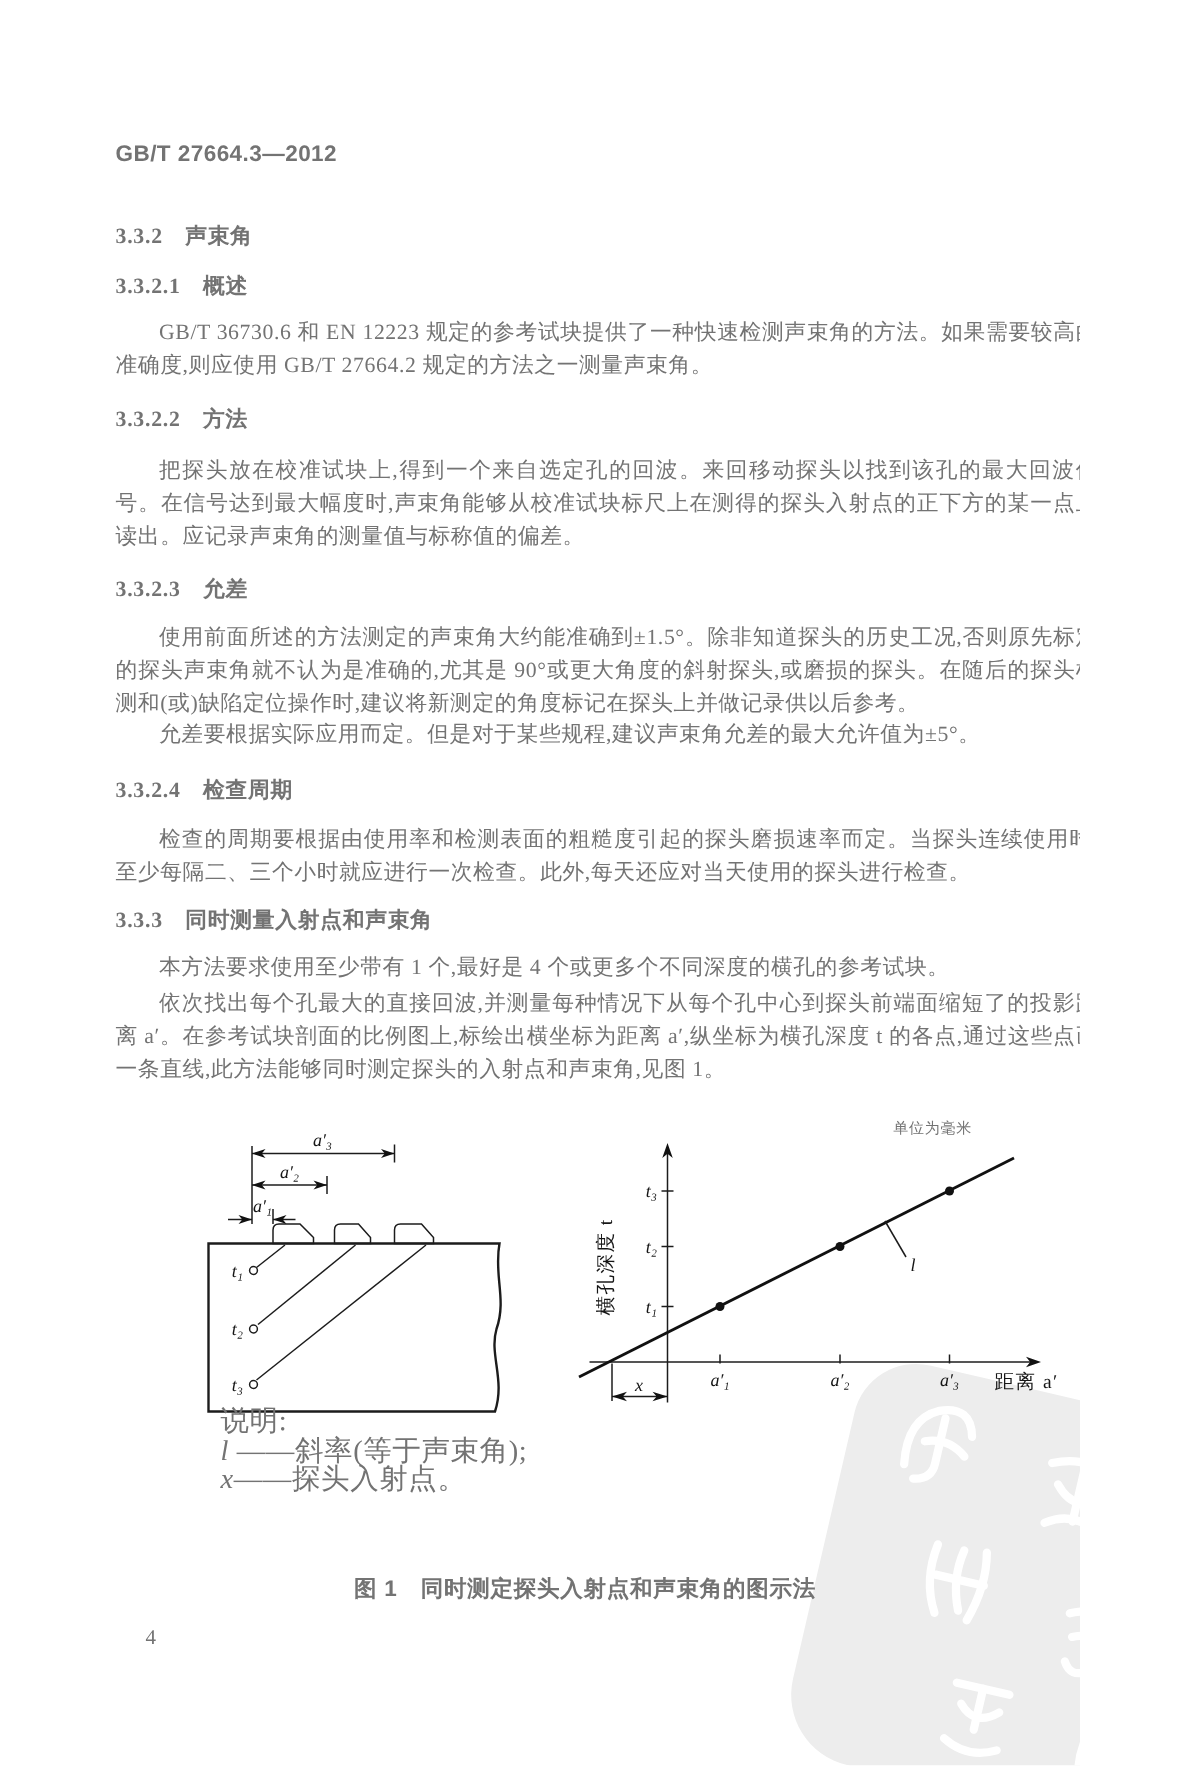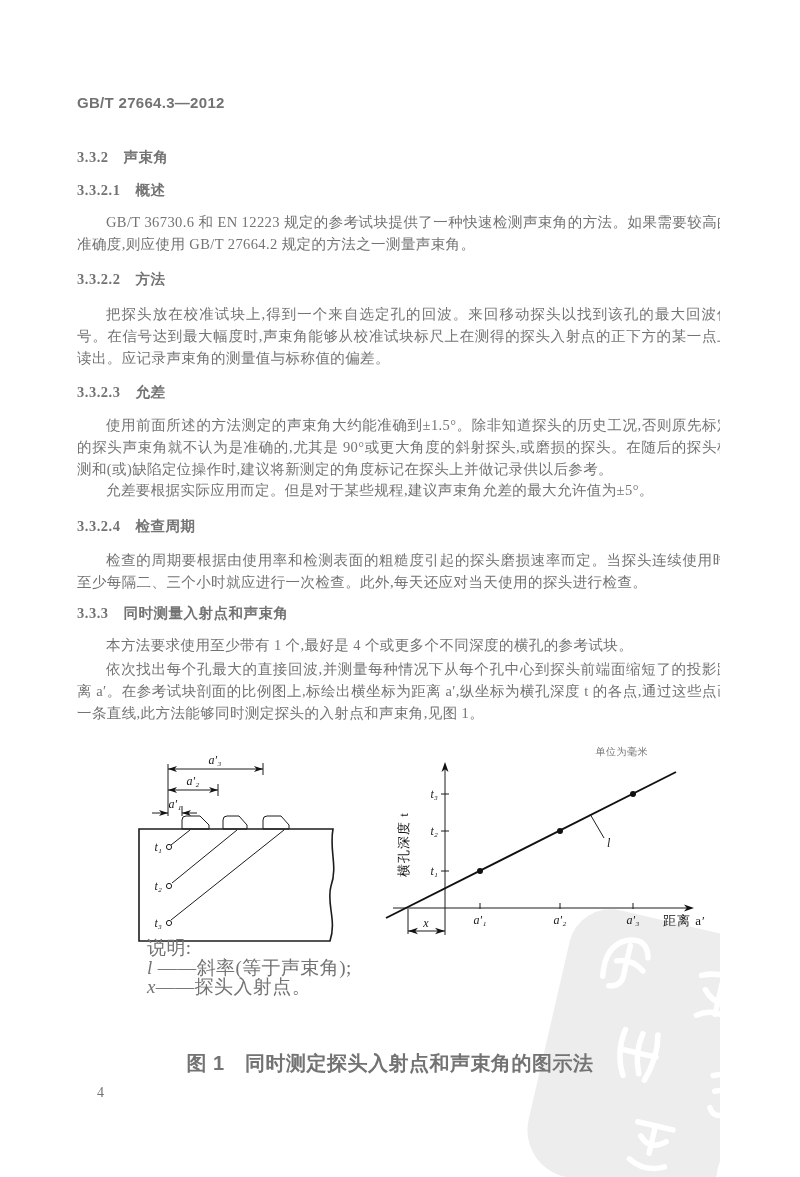--- a/index.html
+++ b/index.html
@@ -21,21 +21,21 @@
   }
   .para {
     left:77px; width:655px; font-size:14.5px; line-height:22px;
     text-align:justify; text-indent:2em; letter-spacing:.4px;
   }
   .units-note { right:72px; top:721px; font-size:10px; letter-spacing:.5px;margin-top:24px; }
   .figure-area { left:0; top:750px; width:800px; height:210px; }
   .legend { left:107px; top:938px; font-size:19px; line-height:19.5px; letter-spacing:.4px;margin-left:40px; }
   .legend .sym { font-style:italic; font-family:"Liberation Serif",serif; }
   .caption {
-    left:0; top:1050px; width:780px; text-align:center; font-size:20px; font-weight:bold;
+    left:0; top:1050px; width:780px; text-align:center; font-size:15px; font-weight:bold;
     font-family:"Liberation Sans","DejaVu Sans",sans-serif; white-space:pre-wrap; letter-spacing:.5px;
   }
   .page-number { left:97px; top:1085px; font-size:14px; }
   svg { display:block; }
   .ln { stroke:#1c1c1c; stroke-width:1; fill:none; }
   .ln2 { stroke:#111; stroke-width:1.9; fill:none; }
   .thick { stroke:#1c1c1c; stroke-width:1.6; fill:none; }
   .fillb { fill:#111; stroke:none; }
   .svgtxt {
     font-family:"Liberation Serif","DejaVu Serif",serif; font-size:12px;

